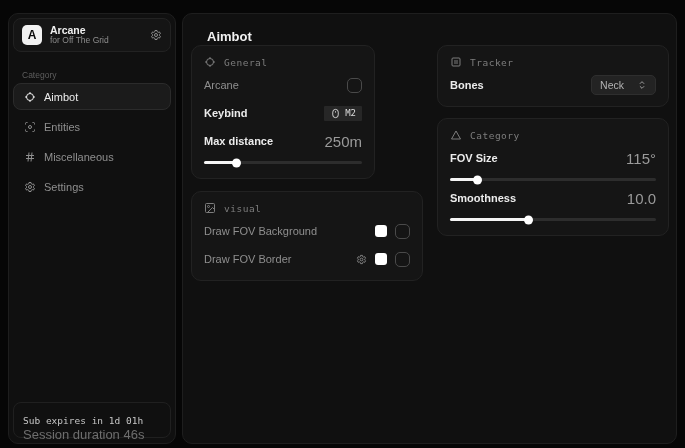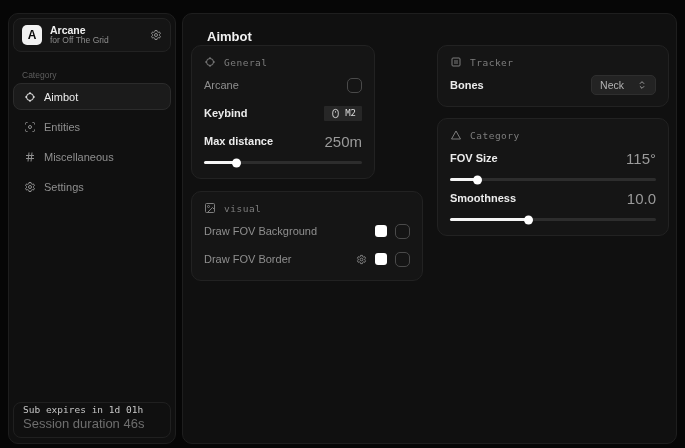--- a/index.html
+++ b/index.html
@@ -20,21 +20,21 @@
   .sb-title { color:#f0f0f0; font-size:10.5px; font-weight:bold; }
   .sb-sub   { color:#8d8d8d; font-size:8.5px; }
   .sb-gear  { color:#8d8d8d; display:flex; }
   .category { position:absolute; left:13px; top:56px; color:#5e5e5e; font-size:8.5px; }
   .nav { position:absolute; left:4px; right:4px; top:69px; display:flex; flex-direction:column; gap:3px; }
   .nav-item { display:flex; align-items:center; gap:8px; height:27px; padding:0 9px;
               border-radius:8px; border:1px solid transparent; color:#8f8f8f; font-size:11px; }
   .nav-item.active { background:#1b1b1b; border-color:#2b2b2b; color:#ececec; }
   .nav-item .ic { display:flex; width:13px; justify-content:center; }
   .sb-footer { position:absolute; left:4px; right:4px; bottom:5px; height:36px;
-               border:1px solid #202020; border-radius:8px; padding:1px 9px; }
+               border:1px solid #202020; border-radius:8px; padding:12px 9px; }
   .sb-exp { color:#c6c6c6; font-size:9.5px; font-family:"DejaVu Sans Mono", monospace; }
   .sb-ses { color:#6e6e6e; font-size:13px; margin-top:1px; }
 
   
   .page-title { position:absolute; left:24px; top:15px; color:#f2f2f2; font-size:13px; font-weight:bold; }
   .card { position:absolute; background:#151515; border:1px solid #222; border-radius:10px; padding:10px 12px; }
   #card-general { left:8px;  top:31px;  width:184px; }
   #card-visual  { left:8px;  top:177px; width:232px; }
   #card-tracker { left:254px; top:31px; width:232px; }
   #card-accuracy{ left:254px; top:104px; width:232px; }

